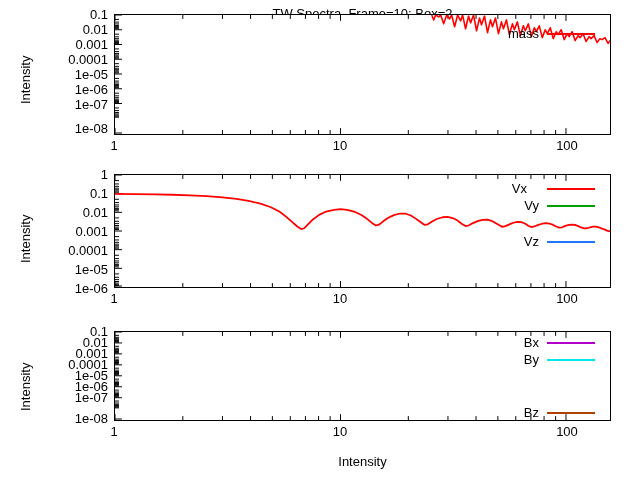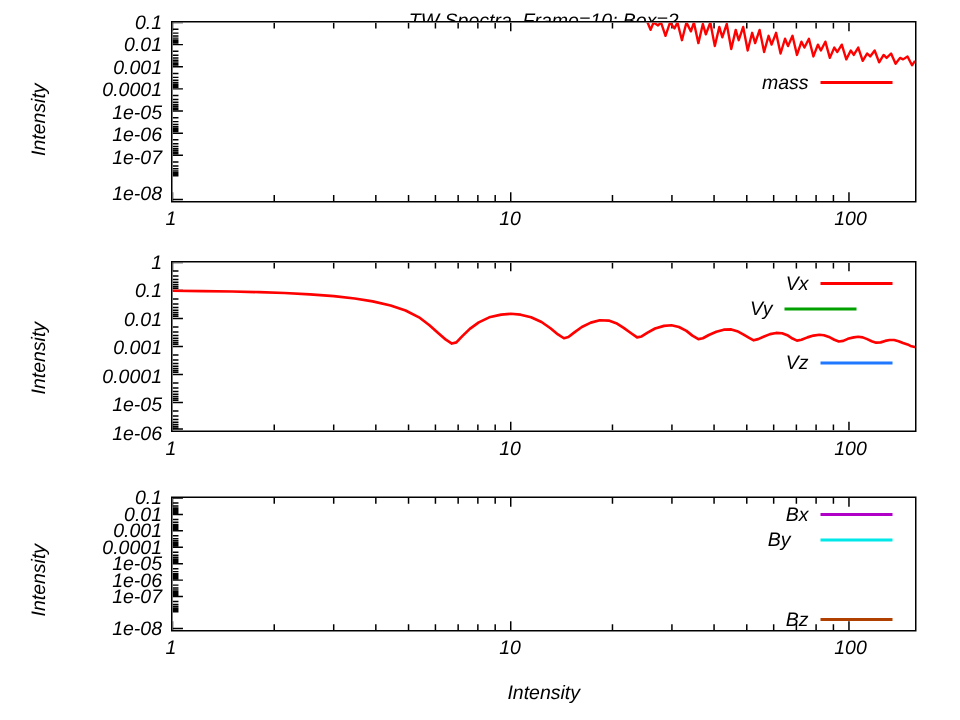--- a/index.html
+++ b/index.html
@@ -11,21 +11,21 @@
     width: 640px;
     height: 480px;
     position: relative;
     overflow: hidden;
     font-family: "Liberation Sans", sans-serif;
     color: #000000;
   }
   #root {
     position: absolute;
     left: 0; top: 0;
-    width: 640px; height: 480px; font-style: italic;
+    width: 640px; height: 480px;
   }
   .panel {
     position: absolute;
     left: 0; top: 0;
     width: 640px;
   }
   .plotframe {
     position: absolute;
     box-sizing: border-box;
     border: 1px solid #000000;
@@ -151,21 +151,21 @@
                L347,6 L349,0 L352,14 L355,1 L357,8 L360,0 L363,16 L366,3 L368,10 L371,1
                L374,18 L377,5 L379,12 L382,3 L385,19 L388,7 L390,14 L393,5 L396,20 L399,9
                L401,15 L404,7 L407,21 L410,11 L412,16 L415,9 L418,22 L421,13 L423,17 L426,11
                L429,23 L432,15 L434,19 L437,13 L440,24 L443,17 L445,20 L448,15 L451,25 L454,19
                L456,22 L459,17 L462,26 L465,21 L467,23 L470,19 L473,27 L476,22 L478,24 L481,21
                L484,28 L487,24 L489,25 L492,23 L495,29 L497,26"></path>
         </g>
       </svg>
     </div>
 
-    <div class="legend-entry" style="left:430px; top:26px; width:165px;margin-top:21px;">
+    <div class="legend-entry" style="left:430px; top:26px; width:165px;">
       <span class="legend-text" style="right:56px;">mass</span>
       <span class="legend-key" style="right:0px; background:#ff0000;"></span>
     </div>
 
     <div class="xtick" style="left:94px;  top:139px; width:40px;">1</div>
     <div class="xtick" style="left:320px; top:139px; width:40px;">10</div>
     <div class="xtick" style="left:547px; top:139px; width:40px;">100</div>
   </div>
 
   <div class="panel">
@@ -214,24 +214,24 @@
                L389,52.8 L392,52 L396,50.2 L400,48.6 L404,47.8 L408,48 L412,49.6 L415,51.6
                L418,53 L421,52.4 L425,50.8 L429,49.6 L433,49 L436,49.4 L440,50.8 L443,52.4
                L446,53.6 L449,53.2 L452,51.8 L456,50.8 L459,50.4 L462,50.8 L465,52 L468,53.4
                L471,54.4 L474,54.2 L477,53.2 L480,52.6 L483,52.6 L486,53.4 L489,54.6 L492,55.6
                L494,56.6 L497,57.4"></path>
         </g>
       </svg>
     </div>
 
     <div class="legend-entry" style="left:430px; top:181px; width:165px;">
-      <span class="legend-text" style="right:56px;">Vx</span>
+      <span class="legend-text" style="right:68px;">Vx</span>
       <span class="legend-key" style="right:0px; background:#ff0000;"></span>
     </div>
-    <div class="legend-entry" style="left:406px; top:198px; width:165px;">
+    <div class="legend-entry" style="left:430px; top:198px; width:165px;">
       <span class="legend-text" style="right:56px;">Vy</span>
       <span class="legend-key" style="right:0px; background:#00a000;"></span>
     </div>
     <div class="legend-entry" style="left:430px; top:215px; width:165px;margin-top:19px;">
       <span class="legend-text" style="right:56px;">Vz</span>
       <span class="legend-key" style="right:0px; background:#1f78ff;"></span>
     </div>
 
     <div class="xtick" style="left:94px;  top:292px; width:40px;">1</div>
     <div class="xtick" style="left:320px; top:292px; width:40px;">10</div>
@@ -275,21 +275,21 @@
                    M452.8,90 v-6"></path>
         </g>
       </svg>
     </div>
 
     <div class="legend-entry" style="left:430px; top:335px; width:165px;">
       <span class="legend-text" style="right:56px;">Bx</span>
       <span class="legend-key" style="right:0px; background:#b000c8;"></span>
     </div>
     <div class="legend-entry" style="left:430px; top:352px; width:165px;">
-      <span class="legend-text" style="right:68px;">By</span>
+      <span class="legend-text" style="right:56px;">By</span>
       <span class="legend-key" style="right:0px; background:#00e8e8;"></span>
     </div>
     <div class="legend-entry" style="left:430px; top:369px; width:165px;margin-top:36px;">
       <span class="legend-text" style="right:56px;">Bz</span>
       <span class="legend-key" style="right:0px; background:#b04000;"></span>
     </div>
 
     <div class="xtick" style="left:94px;  top:425px; width:40px;">1</div>
     <div class="xtick" style="left:320px; top:425px; width:40px;">10</div>
     <div class="xtick" style="left:547px; top:425px; width:40px;">100</div>

